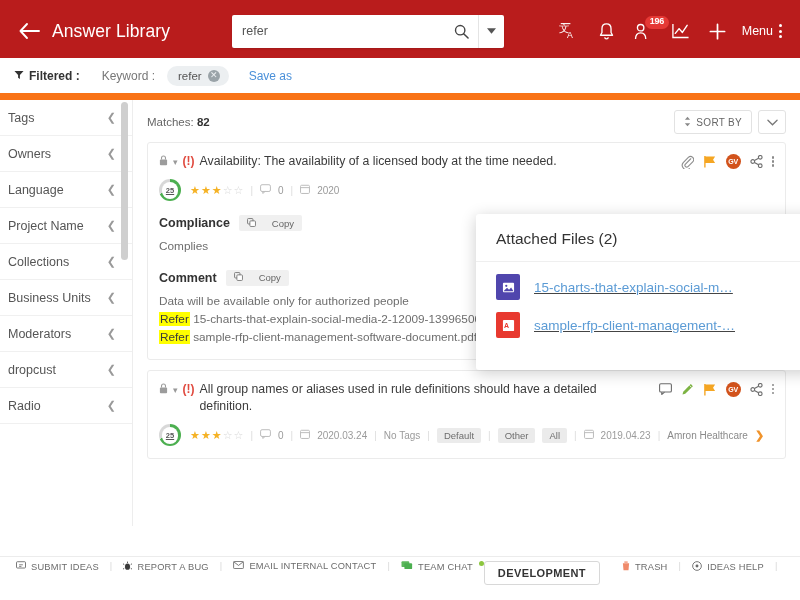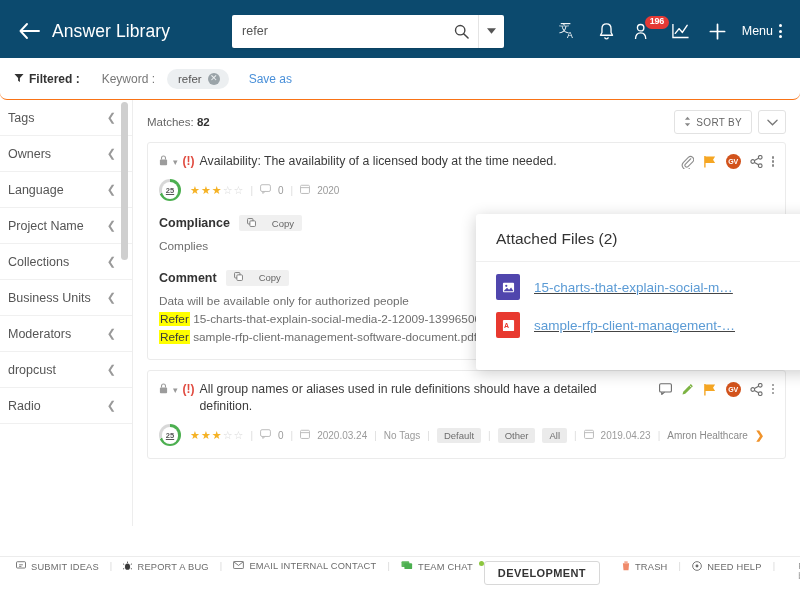--- a/index.html
+++ b/index.html
@@ -7,21 +7,21 @@
     width: 800px; height: 600px;
     font-family: "Liberation Sans", sans-serif;
     background: #ffffff;
     overflow: hidden;
     color: #444;
   }
   #app { position: relative; width: 800px; height: 600px; }
 
   
   .header {
-    height: 58px; background: #0c4a6e;
+    height: 58px; background: #b91c1c;
     display: flex; align-items: center;
     padding: 4px 10px 0 14px; gap: 0;
   }
   .back-arrow {
     width: 30px; height: 30px; flex: 0 0 auto;
     display: flex; align-items: center; justify-content: center;
     cursor: pointer;
   }
   .app-title {
     color: #fff; font-size: 17.5px; margin-left: 8px;
@@ -60,23 +60,22 @@
     line-height: 1.1; letter-spacing: -.2px;
   }
   .menu-label { color: #fff; font-size: 12.5px; margin-left: 6px; cursor: pointer; }
   .kebab { display:flex; flex-direction:column; gap:2.5px; align-items:center;
     padding: 6px 8px 6px 6px; cursor: pointer; }
   .kebab i { width:3px; height:3px; background:#fff; border-radius:50%; display:block; }
 
   
   .filterbar {
     height: 42px; background: #fff; display: flex; align-items: center;
-    padding: 0 14px; border-bottom: 1px solid #f97316; gap: 0;
+    padding: 0 14px; border-bottom: 7px solid #f97316; gap: 0;
     font-size: 12px;
-    border-radius: 7px;
   }
   .filtered-lbl { color: #333; font-weight: bold; display:flex; align-items:center; gap:5px;}
   .kw-lbl { color: #777; margin-left: 22px; }
   .chip {
     margin-left: 12px; background: #eceff1; border-radius: 12px;
     padding: 4px 9px 4px 11px; display: flex; align-items: center; gap: 6px;
     font-size: 11.5px; color: #555; cursor: default;
   }
   .chip-x { width: 12px; height: 12px; border-radius: 50%; background: #9aa3a8;
     color: #eceff1; font-size: 9px; display: flex; align-items: center;
@@ -656,20 +655,20 @@
       <span>TRASH</span>
     </div>
     <span class="f-sep">|</span>
     <div class="f-item">
       <span>
         <svg width="10" height="10" viewBox="0 0 11 11">
             <circle cx="5.5" cy="5.5" r="4.8" stroke="#6b6b6b" stroke-width="1" fill="none"></circle>
             <circle cx="5.5" cy="5.5" r="1.6" fill="#6b6b6b"></circle>
           </svg>
       </span>
-      <span>NEED HELP</span>
+      <span>IDEAS HELP</span>
     </div>
     <span class="f-sep">|</span>
     <span class="powered">Powered by</span>
 
   </div>
 
 </div>
 
 </body></html>

